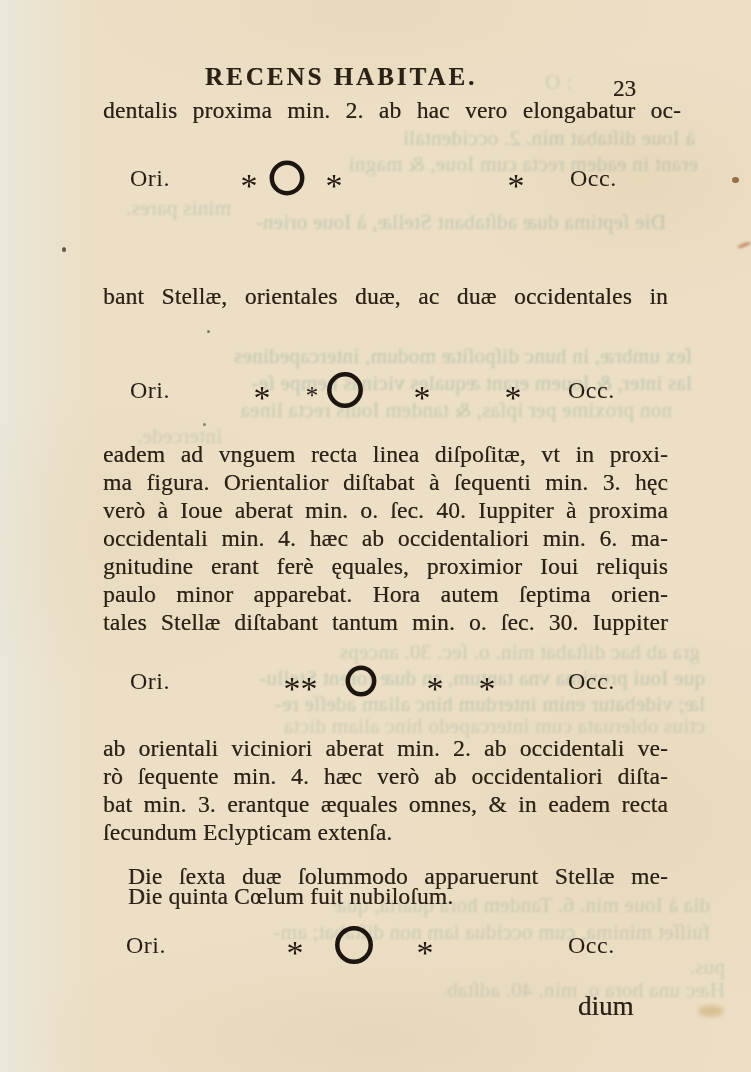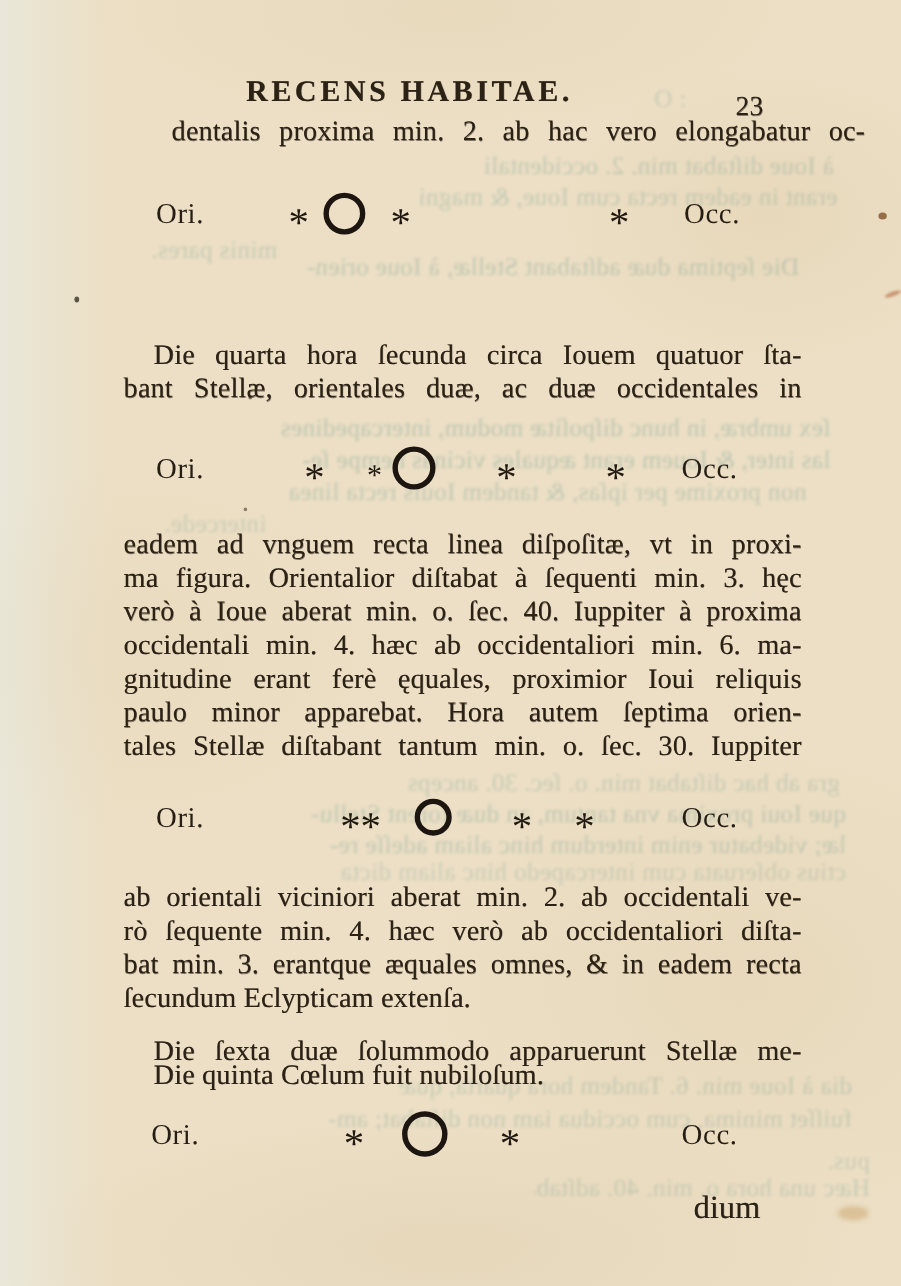--- a/index.html
+++ b/index.html
@@ -40,21 +40,21 @@
     position:absolute;left:205px;top:63px;z-index:4;
     font-size:25px;font-weight:bold;letter-spacing:3px;
     text-shadow:0.4px 0.4px 0.4px rgba(43,33,21,.5);
   }
   .pagenum{
     position:absolute;left:585px;top:76px;z-index:4;font-size:23px;
     text-shadow:0.4px 0.4px 0.4px rgba(43,33,21,.5);
     margin-left:28px;
   }
   .para{position:absolute;left:103px;width:565px;z-index:4;}
-  #p1{width:578px;margin-left:40px;}
+  #p1{width:578px;}
   .line{
     font-size:23.5px;line-height:28px;letter-spacing:.15px;
     text-shadow:0.4px 0.4px 0.4px rgba(43,33,21,.55);
   }
   .just{text-align:justify;text-align-last:justify;}
   .indent{padding-left:25px;}
   .catchword{
     position:absolute;left:578px;top:991px;z-index:4;font-size:27px;
     text-shadow:0.4px 0.4px 0.4px rgba(43,33,21,.55);
   }
@@ -105,21 +105,20 @@
       <div class="stain" style="left: 203px; top: 423px; width: 3px; height: 3px; background: rgb(58, 50, 40); opacity: 0.55; filter: blur(0.3px); transform: rotate(0deg);"></div>
     </div>
 
   <div class="running-header printed">RECENS HABITAE.</div>
   <div class="pagenum printed">23</div>
 
   <div class="para printed" id="p1" style="top:96px">
       <div class="line just">dentalis proxima min. 2. ab hac vero elongabatur oc-</div>
     </div>
   <div class="para printed" id="p3" style="top:282px">
-      <div class="line just indent">Die quarta hora ſecunda circa Iouem quatuor ſta-</div>
       <div class="line just">bant Stellæ, orientales duæ, ac duæ occidentales in</div>
     </div>
   <div class="para printed" id="p4" style="top:440px">
       <div class="line just">eadem ad vnguem recta linea diſpoſitæ, vt in proxi-</div>
       <div class="line just">ma figura. Orientalior diſtabat à ſequenti min. 3. hęc</div>
       <div class="line just">verò à Ioue aberat min. o. ſec. 40. Iuppiter à proxima</div>
       <div class="line just">occidentali min. 4. hæc ab occidentaliori min. 6. ma-</div>
       <div class="line just">gnitudine erant ferè ęquales, proximior Ioui reliquis</div>
       <div class="line just">paulo minor apparebat. Hora autem ſeptima orien-</div>
       <div class="line just">tales Stellæ diſtabant tantum min. o. ſec. 30. Iuppiter</div>

